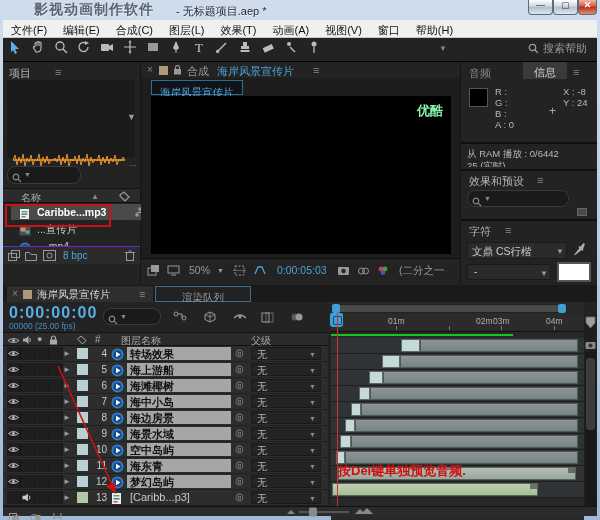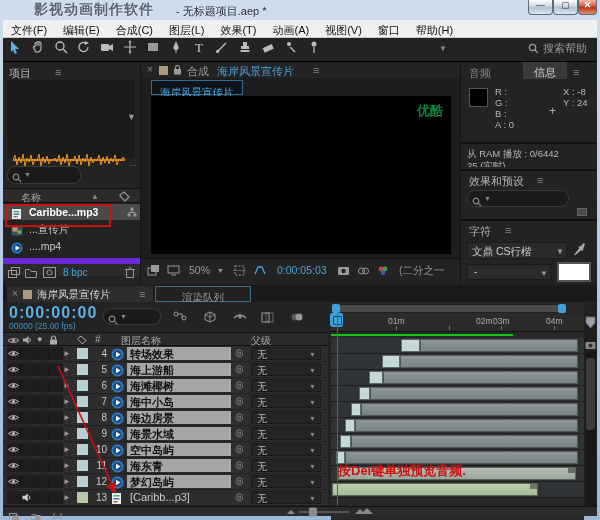--- a/index.html
+++ b/index.html
@@ -32,39 +32,39 @@
   #proj-tab{left:6px;top:4px;font-size:11px;color:#b5b5b5;}
   #proj-menu{left:52px;top:4px;color:#888;font-size:11px;}
   #proj-dd{left:120px;top:32px;color:#9a9a9a;font-size:9px;}
   #proj-preview{left:4px;top:18px;width:128px;height:78px;background:#1b1b1b;}
   #proj-wave{left:6px;top:72px;}
   #proj-wave-dots{left:122px;top:78px;color:#777;font-size:9px;}
   #proj-search{left:4px;top:104px;width:72px;height:16px;background:#1a1a1a;border:1px solid #3a3a3a;border-radius:8px;}
   #proj-cols{left:0;top:126px;width:137px;height:15px;background:#2b2b2b;border-top:1px solid #111;border-bottom:1px solid #111;box-sizing:border-box;}
   #proj-col-name{left:18px;top:2px;font-size:10px;color:#aaa;}
   #proj-sort{left:88px;top:3px;font-size:8px;color:#888;}
-  .proj-item{left:0;width:137px;height:16px;text-align:right;}
+  .proj-item{left:8px;width:137px;height:16px;text-align:right;}
   .proj-item .plabel{position:absolute;left:26px;top:2px;font-size:10.5px;color:#c9c9c9;white-space:nowrap;}
   .proj-item.sel{background:#4a4a4a;}
   .proj-item.sel .plabel{color:#fff;font-weight:bold;}
-  #proj-footer{left:0;top:196px;width:137px;height:18px;background:#2b2b2b;border-top:6px solid #6d28d9;box-sizing:border-box;text-decoration:underline;}
+  #proj-footer{left:0;top:184px;width:137px;height:18px;background:#2b2b2b;border-top:1px solid #6d28d9;box-sizing:border-box;text-decoration:underline;}
   #proj-bpc{left:60px;top:3px;font-size:10px;color:#4ba3d9;}
   
   #viewer{left:138px;top:24px;width:319px;height:223px;background:#1d1d1d;}
   #v-head{left:0;top:0;width:319px;height:16px;background:#232323;}
   #v-close{left:6px;top:2px;color:#888;font-size:10px;}
   #v-swatch{left:18px;top:4px;width:9px;height:9px;background:#ac9a78;}
   #v-lock{left:32px;top:3px;}
   #v-lbl{left:46px;top:2px;font-size:11px;color:#9a9a9a;}
   #v-comp{left:76px;top:2px;font-size:11px;color:#4ba3d9;}
   #v-menu{left:172px;top:2px;color:#888;font-size:11px;}
   #v-tab{left:10px;top:18px;height:15px;padding:1px 8px;background:#101418;border:1px solid #2e6d96;box-sizing:border-box;}
   #v-tab span{font-size:10.5px;color:#4ba3d9;}
   #v-canvas{left:10px;top:34px;width:300px;height:158px;background:#000;}
-  #v-mark{right:8px;top:6px;font-size:13px;font-weight:bold;color:#15803d;}
+  #v-mark{right:8px;top:6px;font-size:13px;font-weight:bold;color:#86efac;}
   #v-bar{left:0;top:196px;width:319px;height:27px;background:#232323;border-top:1px solid #101010;box-sizing:border-box;}
   .vb{position:absolute;top:5px;color:#9a9a9a;font-size:10.5px;}
   .vb svg{width:13px;height:13px;}
   
   #rstack{left:458px;top:24px;width:136px;height:223px;background:#232323;}
   .r-divider{left:0;width:136px;height:2px;background:#101010;}
   #r-tab-audio{left:8px;top:4px;font-size:11px;color:#8a8a8a;}
   #r-tab-info{left:62px;top:0px;width:44px;height:17px;background:#3a3a3a;text-align:center;padding-top:3px;box-sizing:border-box;font-size:11px;color:#d0d0d0;}
   #r-info-menu{left:112px;top:4px;color:#888;font-size:11px;}
   #info-swatch{left:8px;top:26px;width:17px;height:17px;background:#000;border:1px solid #555;}

